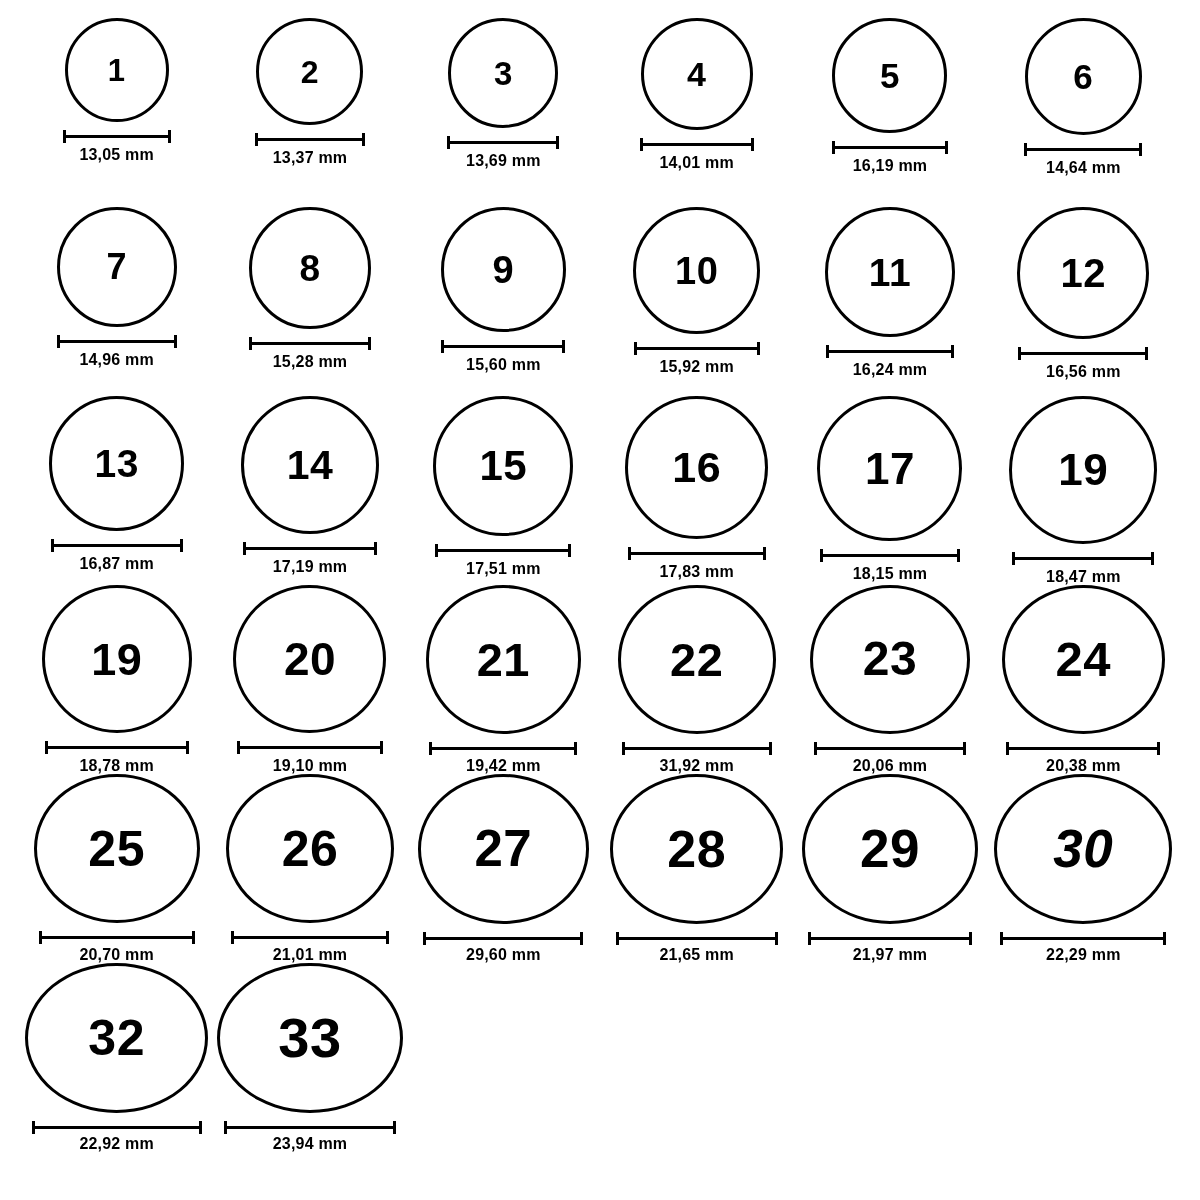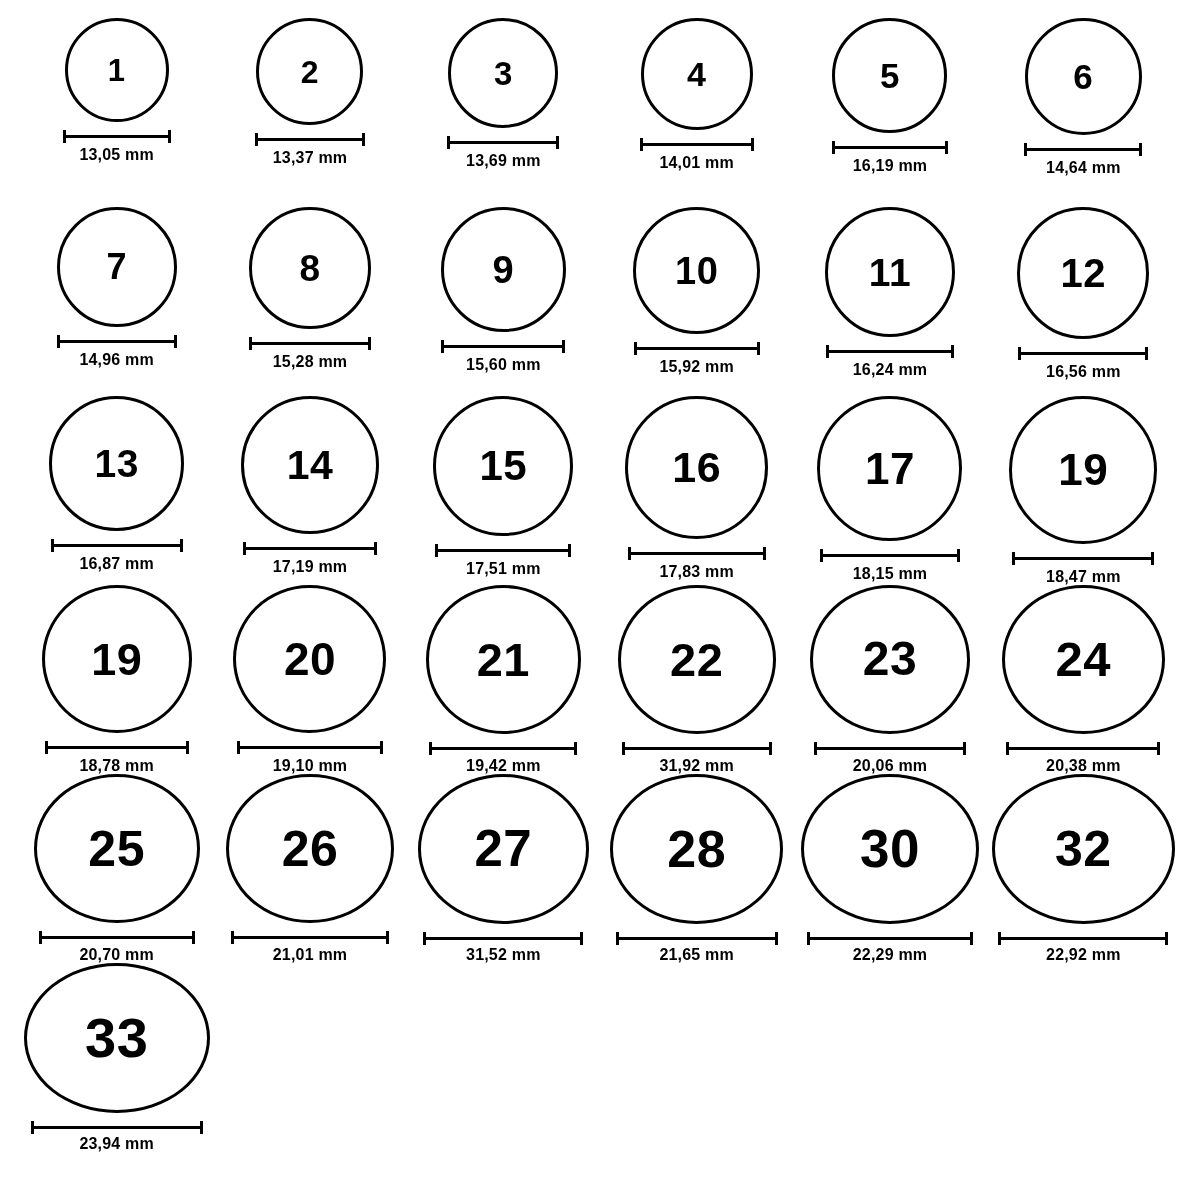--- a/index.html
+++ b/index.html
@@ -373,35 +373,46 @@
       </div>
       <div class="cell">
         <div class="ring" style="width: 171px; height: 171px;">
           <div class="ring-label" style="font-size: 51px;">27</div>
         </div>
         <div class="measure" style="width: 160px;">
           <div class="bar"></div>
           <div class="cap left"></div>
           <div class="cap right"></div>
         </div>
-        <div class="mm">31,52 mm</div>
+        <div class="mm">29,60 mm</div>
       </div>
       <div class="cell">
         <div class="ring" style="width: 173px; height: 173px;">
           <div class="ring-label" style="font-size: 52px;">28</div>
         </div>
         <div class="measure" style="width: 162px;">
           <div class="bar"></div>
           <div class="cap left"></div>
           <div class="cap right"></div>
         </div>
         <div class="mm">21,65 mm</div>
       </div>
       <div class="cell">
-        <div class="ring" style="width: 178px; height: 178px;">
+        <div class="ring" style="width: 176px; height: 176px;">
+          <div class="ring-label" style="font-size: 53px;">29</div>
+        </div>
+        <div class="measure" style="width: 164px;">
+          <div class="bar"></div>
+          <div class="cap left"></div>
+          <div class="cap right"></div>
+        </div>
+        <div class="mm">21,97 mm</div>
+      </div>
+      <div class="cell">
+        <div class="ring" style="width: 178px; height: 178px; font-style: italic;">
           <div class="ring-label" style="font-size: 53px;">30</div>
         </div>
         <div class="measure" style="width: 166px;">
           <div class="bar"></div>
           <div class="cap left"></div>
           <div class="cap right"></div>
         </div>
         <div class="mm">22,29 mm</div>
       </div>
       <div class="cell">

